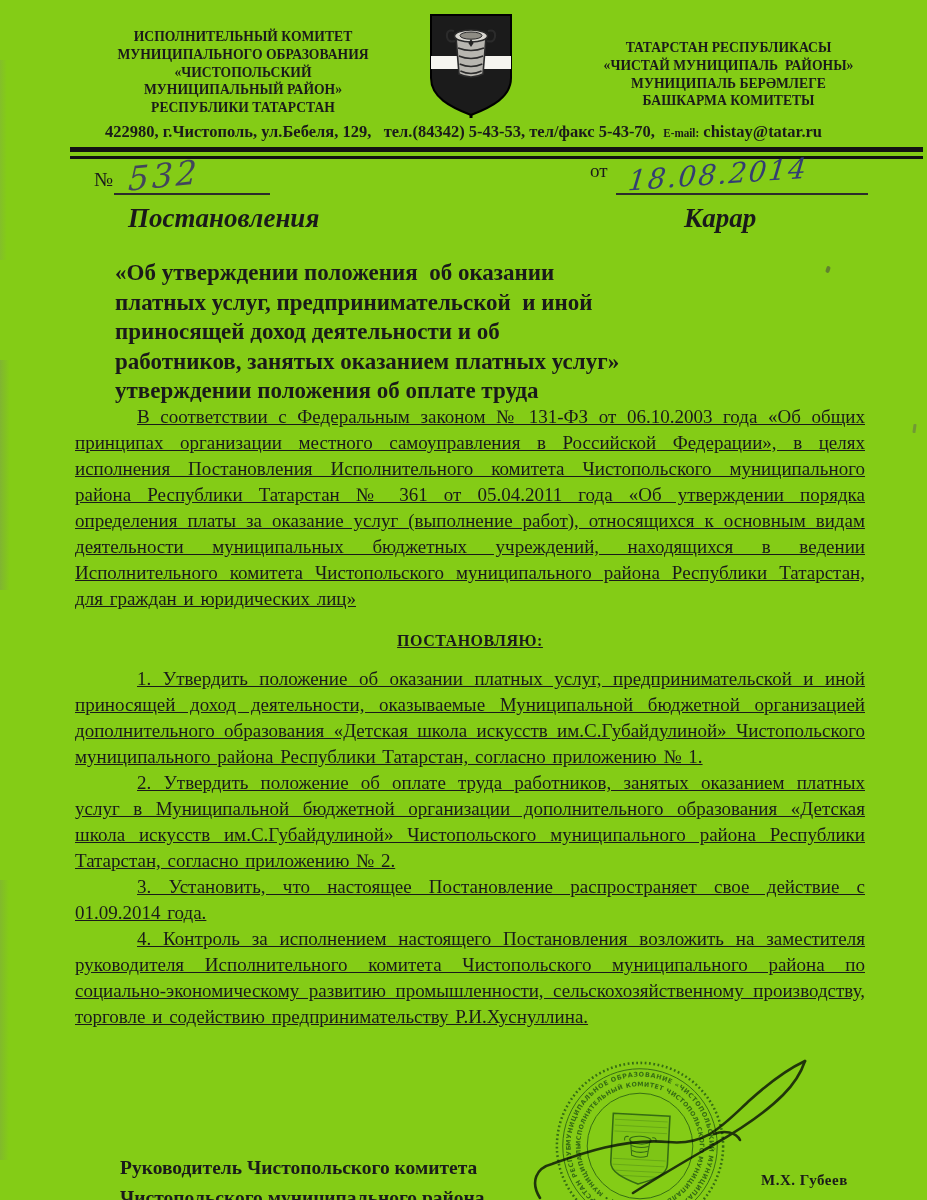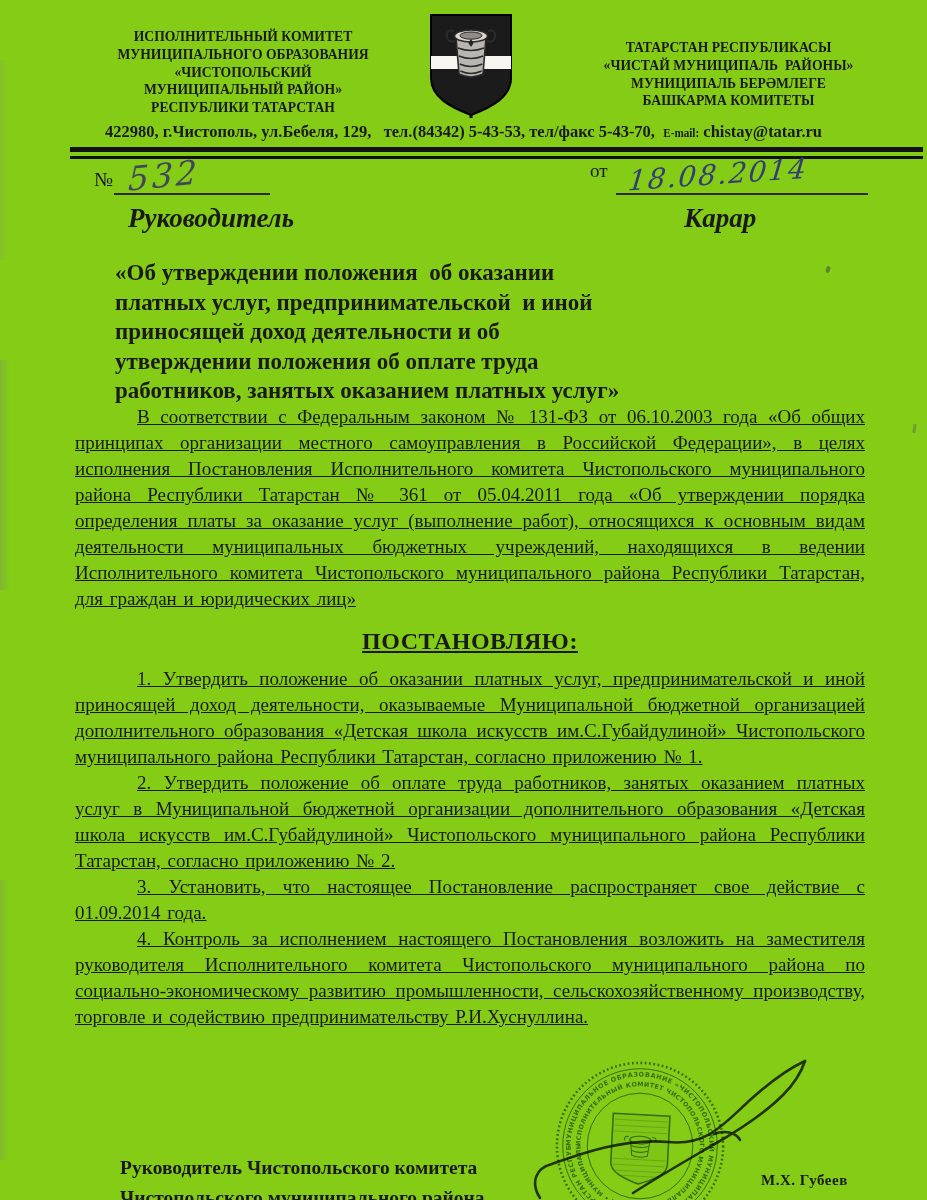--- a/index.html
+++ b/index.html
@@ -37,21 +37,21 @@
   .doctype.tt{left:684px;text-align:right;}
   
   .title-block{position:absolute;left:115px;top:258px;width:580px;
     font-size:23px;font-weight:bold;line-height:29.5px;}
   .title-block div{white-space:pre;}
   
   .body-col{position:absolute;left:75px;top:404px;width:790px;text-decoration:underline;}
   .para{margin:0;font-size:19px;line-height:26px;text-align:justify;
     text-indent:62px;word-spacing:2px;}
   .resolve{margin:0;padding-top:16px;padding-bottom:12px;text-align:center;
-    font-size:24px;font-weight:bold;letter-spacing:.5px;text-indent:0;}
+    font-size:16px;font-weight:bold;letter-spacing:.5px;text-indent:0;}
   
   .sig-pos{position:absolute;left:120px;top:1153px;font-size:19.5px;font-weight:bold;line-height:30px;}
   .sig-name{position:absolute;left:761px;top:1172px;font-size:15px;font-weight:bold;letter-spacing:.5px;}
   
   .stamp{position:absolute;left:552px;top:1058px;width:176px;height:176px;
     opacity:.85;mix-blend-mode:multiply;}
   .signature-svg{position:absolute;left:518px;top:1038px;width:312px;height:162px;
     mix-blend-mode:multiply;}
   
   .smudge{position:absolute;pointer-events:none;}
@@ -106,29 +106,29 @@
   <div class="rule-double"></div>
 
   <span class="num-label">№</span>
   <div class="num-line"></div>
   <span class="num-value hand">532</span>
 
   <span class="date-label">от</span>
   <div class="date-line"></div>
   <span class="date-value hand">18.08.2014</span>
 
-  <div class="doctype ru">Руководитель</div>
+  <div class="doctype ru">Постановления</div>
   <div class="doctype tt">Карар</div>
 
   <div class="title-block">
     <div>«Об утверждении положения  об оказании</div>
     <div>платных услуг, предпринимательской  и иной</div>
     <div>приносящей доход деятельности и об</div>
+    <div>работников, занятых оказанием платных услуг»</div>
     <div>утверждении положения об оплате труда</div>
-    <div>работников, занятых оказанием платных услуг»</div>
   </div>
 
   <div class="body-col">
     <p class="para">В соответствии с Федеральным законом № 131-ФЗ от 06.10.2003 года «Об общих принципах организации местного самоуправления в Российской Федерации», в целях исполнения Постановления Исполнительного комитета Чистопольского муниципального района Республики Татарстан № 361 от 05.04.2011 года «Об утверждении порядка определения платы за оказание услуг (выполнение работ), относящихся к основным видам деятельности муниципальных бюджетных учреждений, находящихся в ведении Исполнительного комитета Чистопольского муниципального района Республики Татарстан, для граждан и юридических лиц»</p>
     <p class="para resolve">ПОСТАНОВЛЯЮ:</p>
     <p class="para">1. Утвердить положение об оказании платных услуг, предпринимательской и иной приносящей доход деятельности, оказываемые Муниципальной  бюджетной организацией дополнительного образования «Детская школа искусств им.С.Губайдулиной» Чистопольского муниципального района Республики Татарстан, согласно приложению № 1.</p>
     <p class="para">2. Утвердить положение об оплате труда работников, занятых оказанием платных услуг в Муниципальной  бюджетной организации дополнительного образования «Детская школа искусств им.С.Губайдулиной» Чистопольского муниципального района Республики Татарстан, согласно приложению № 2.</p>
     <p class="para">3. Установить, что настоящее Постановление распространяет свое действие с 01.09.2014 года.</p>
     <p class="para">4. Контроль за исполнением настоящего Постановления возложить на заместителя руководителя Исполнительного комитета Чистопольского муниципального района по социально-экономическому развитию промышленности, сельскохозяйственному производству, торговле и содействию предпринимательству Р.И.Хуснуллина.</p>
   </div>

